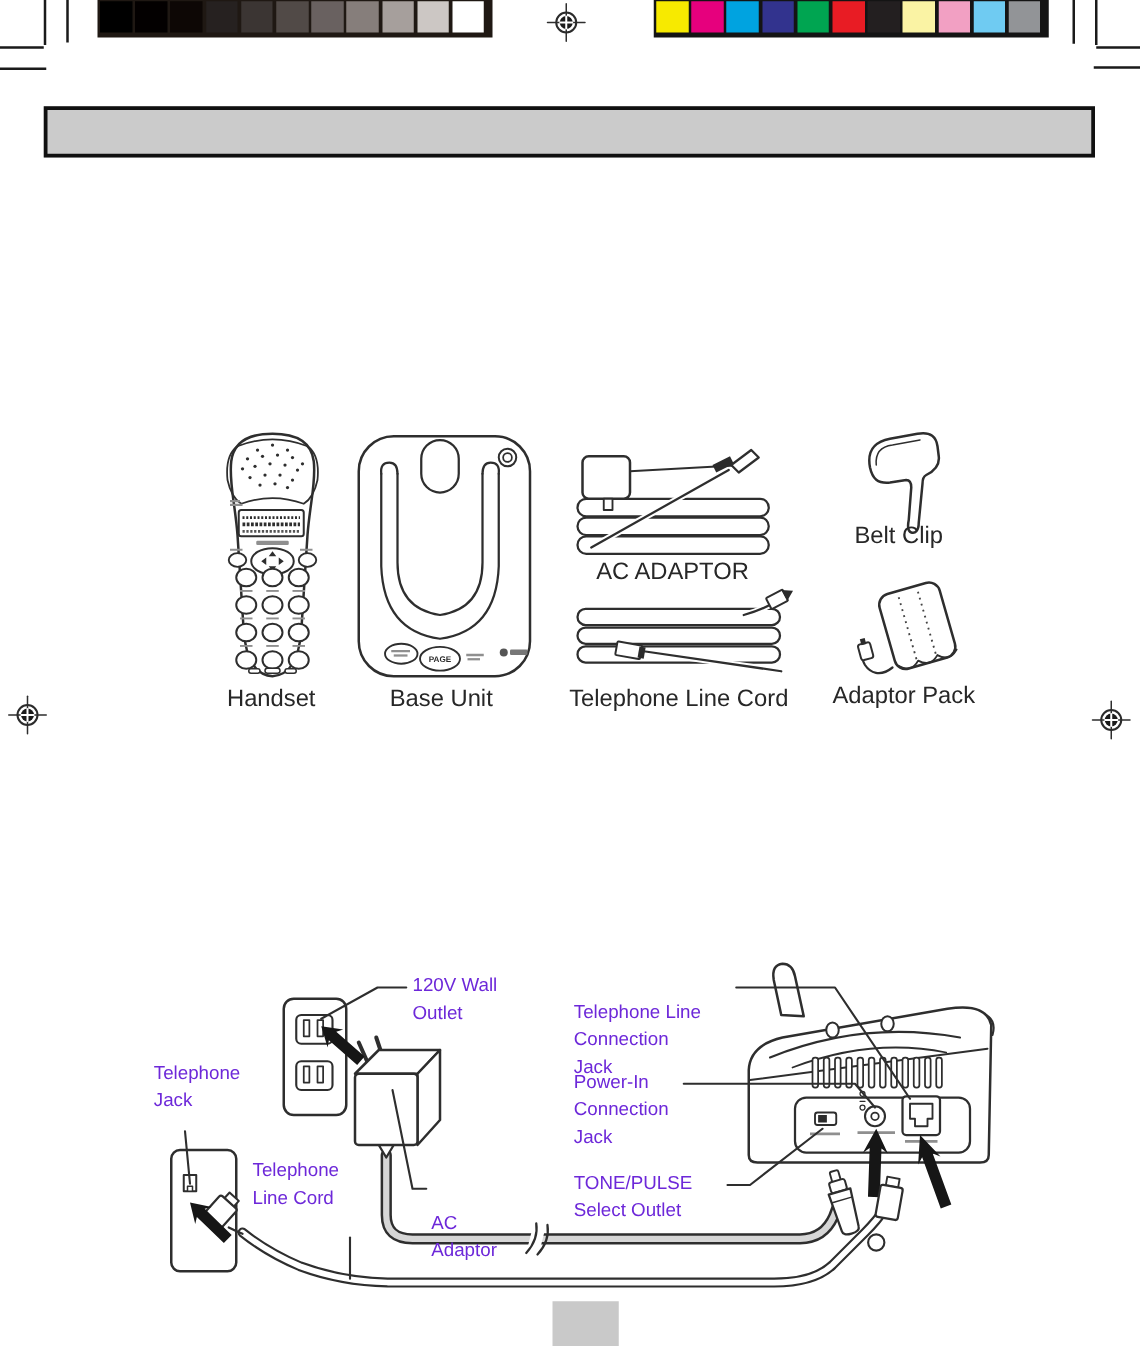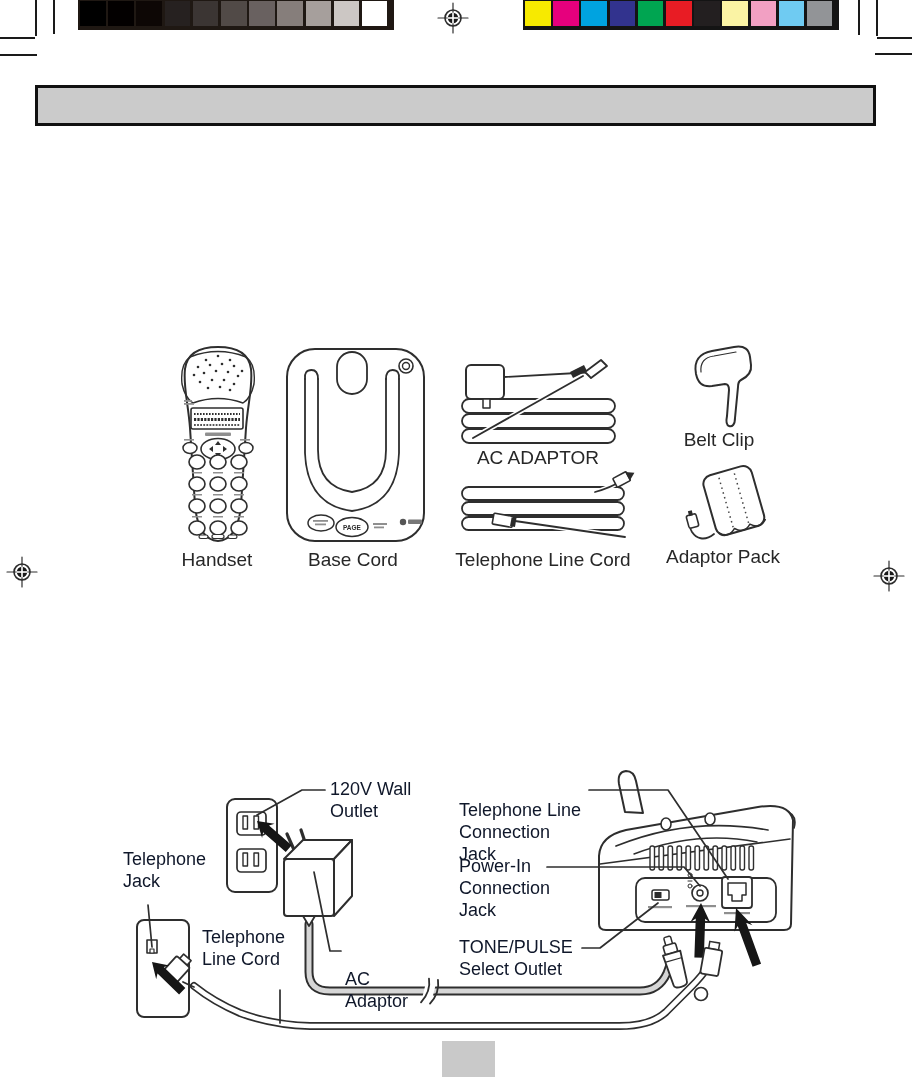--- a/index.html
+++ b/index.html
@@ -6,21 +6,21 @@
   body{width:912px;height:1077px;position:relative;background:#fff;overflow:hidden;
        font-family:"Liberation Sans",sans-serif;color:#262626}
   .crop{position:absolute;background:#1a1a1a}
   .strip{position:absolute;top:0;width:316px;height:30px;display:flex;gap:2.6px;
          padding:1px 2px;box-sizing:border-box}
   .strip .sw{width:25.6px;height:25px;flex:0 0 auto}
   .headerbar{position:absolute;left:35px;top:85px;width:841px;height:41px;
              background:#cbcbcb;border:3px solid #101010;box-sizing:border-box}
   .plabel{position:absolute;transform:translateX(-50%);font-size:19px;line-height:21px;
           white-space:nowrap;color:#272727}
-  .dlabel{position:absolute;font-size:18px;line-height:22px;white-space:pre-line;color:#0f172a}
+  .dlabel{position:absolute;font-size:15px;line-height:22px;white-space:pre-line;color:#6d28d9}
   .pagebox{position:absolute;left:442px;top:1041px;width:53px;height:36px;background:#c9c9c9}
   svg{position:absolute;overflow:visible}
   .ln{stroke:#2e2e2e;fill:none;stroke-linecap:round;stroke-linejoin:round}
   .fw{fill:#ffffff;stroke:#2e2e2e;stroke-linejoin:round}
   .smudge{fill:#8f8f8f}
   .arr{fill:#161616}
   text{font-family:"Liberation Sans",sans-serif}
 </style>
 </head>
 <body>
@@ -230,24 +230,24 @@
     <path class="ln" stroke-width="1.5" d="M34,68 q8,8 16,0 q8,8 16,0 q8,8 16,0"></path>
   </g>
   <path class="ln" stroke-width="1.8" d="M36,74 C26,82 18,78 14,72 C11,67 12,64 15,63"></path>
   <g transform="translate(8,56) rotate(-15)">
     <rect class="fw" stroke-width="1.6" x="0" y="0" width="10" height="13" rx="2"></rect>
     <rect x="3" y="-4" width="4" height="5" fill="#2b2b2b"></rect>
   </g>
 </svg>
 
 <div class="plabel" style="left:217px;top:549px">Handset</div>
-<div class="plabel" style="left:353px;top:549px">Base Cord</div>
+<div class="plabel" style="left:353px;top:549px">Base Unit</div>
 <div class="plabel" style="left:538px;top:447px">AC ADAPTOR</div>
 <div class="plabel" style="left:543px;top:549px">Telephone Line Cord</div>
-<div class="plabel" style="left:719px;top:429px">Belt Clip</div>
+<div class="plabel" style="left:719px;top:418px">Belt Clip</div>
 <div class="plabel" style="left:723px;top:546px">Adaptor Pack</div>
 
 <svg style="left:110px;top:765px" width="700" height="280" viewBox="110 765 700 280">
   <defs>
     <path id="arr" d="M0,0 L-9.5,15 L-4.5,12 L-4.5,42 L4.5,42 L4.5,12 L9.5,15 Z"></path>
   </defs>
 
   <g>
     <path d="M309,924 L309,972 Q309,991 330,991 L640,991 Q659,991 667,973 L673,957" stroke="#2e2e2e" stroke-width="9" fill="none" stroke-linecap="round"></path>
     <path d="M309,924 L309,972 Q309,991 330,991 L640,991 Q659,991 667,973 L673,957" stroke="#d6d6d6" stroke-width="5" fill="none" stroke-linecap="round"></path>

